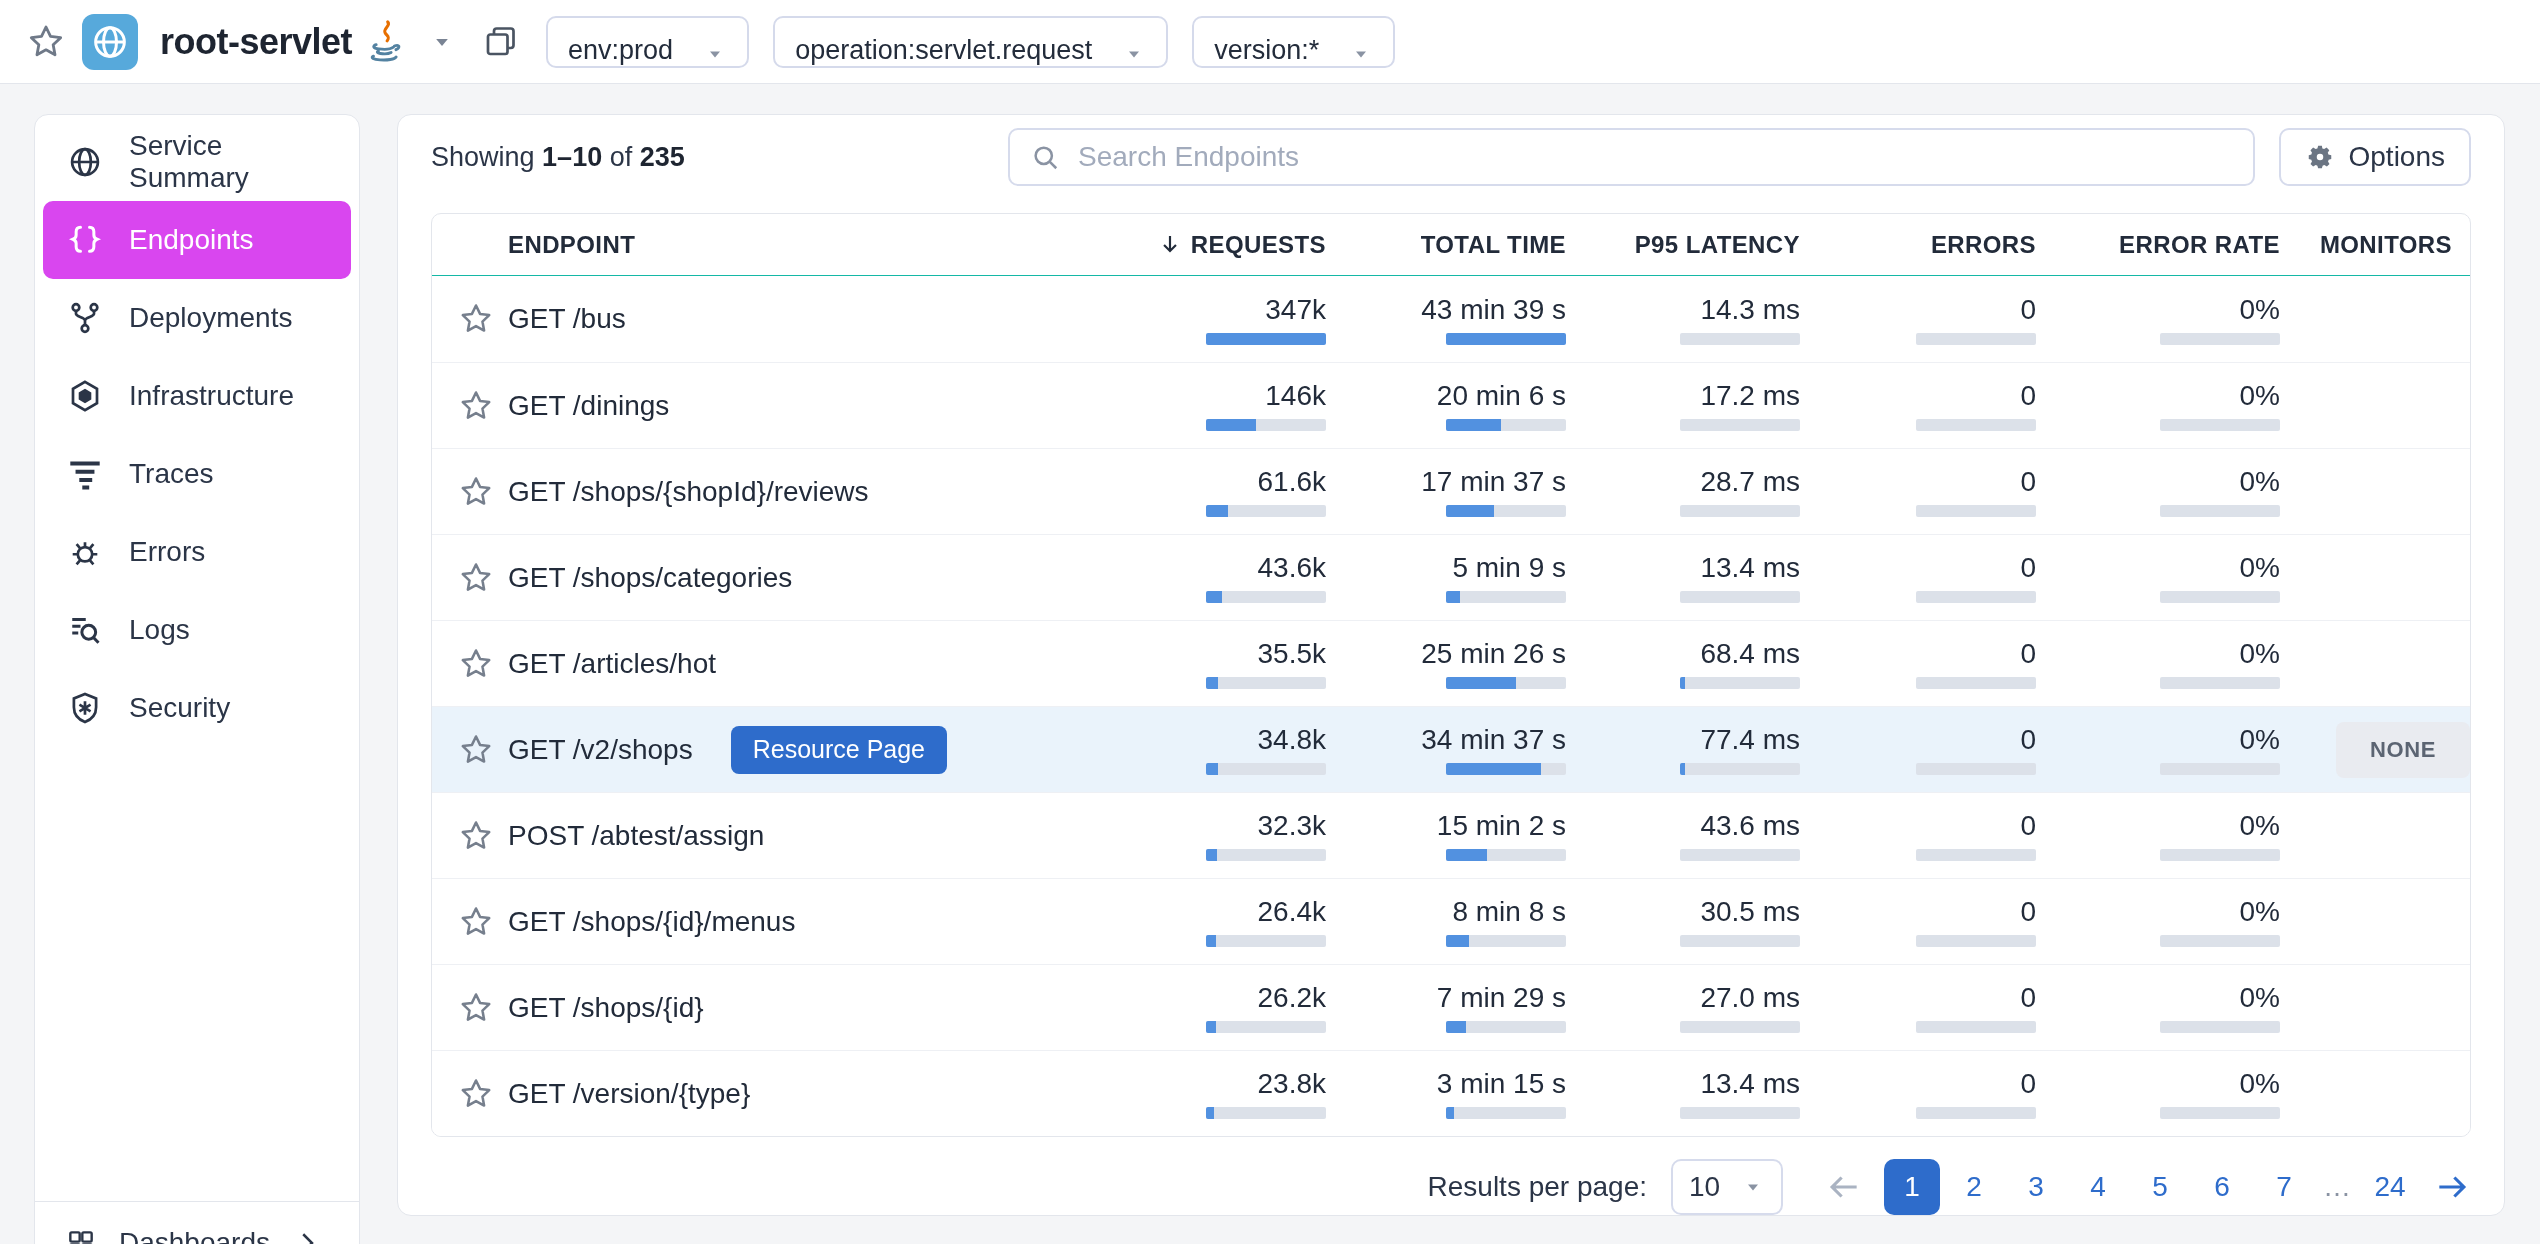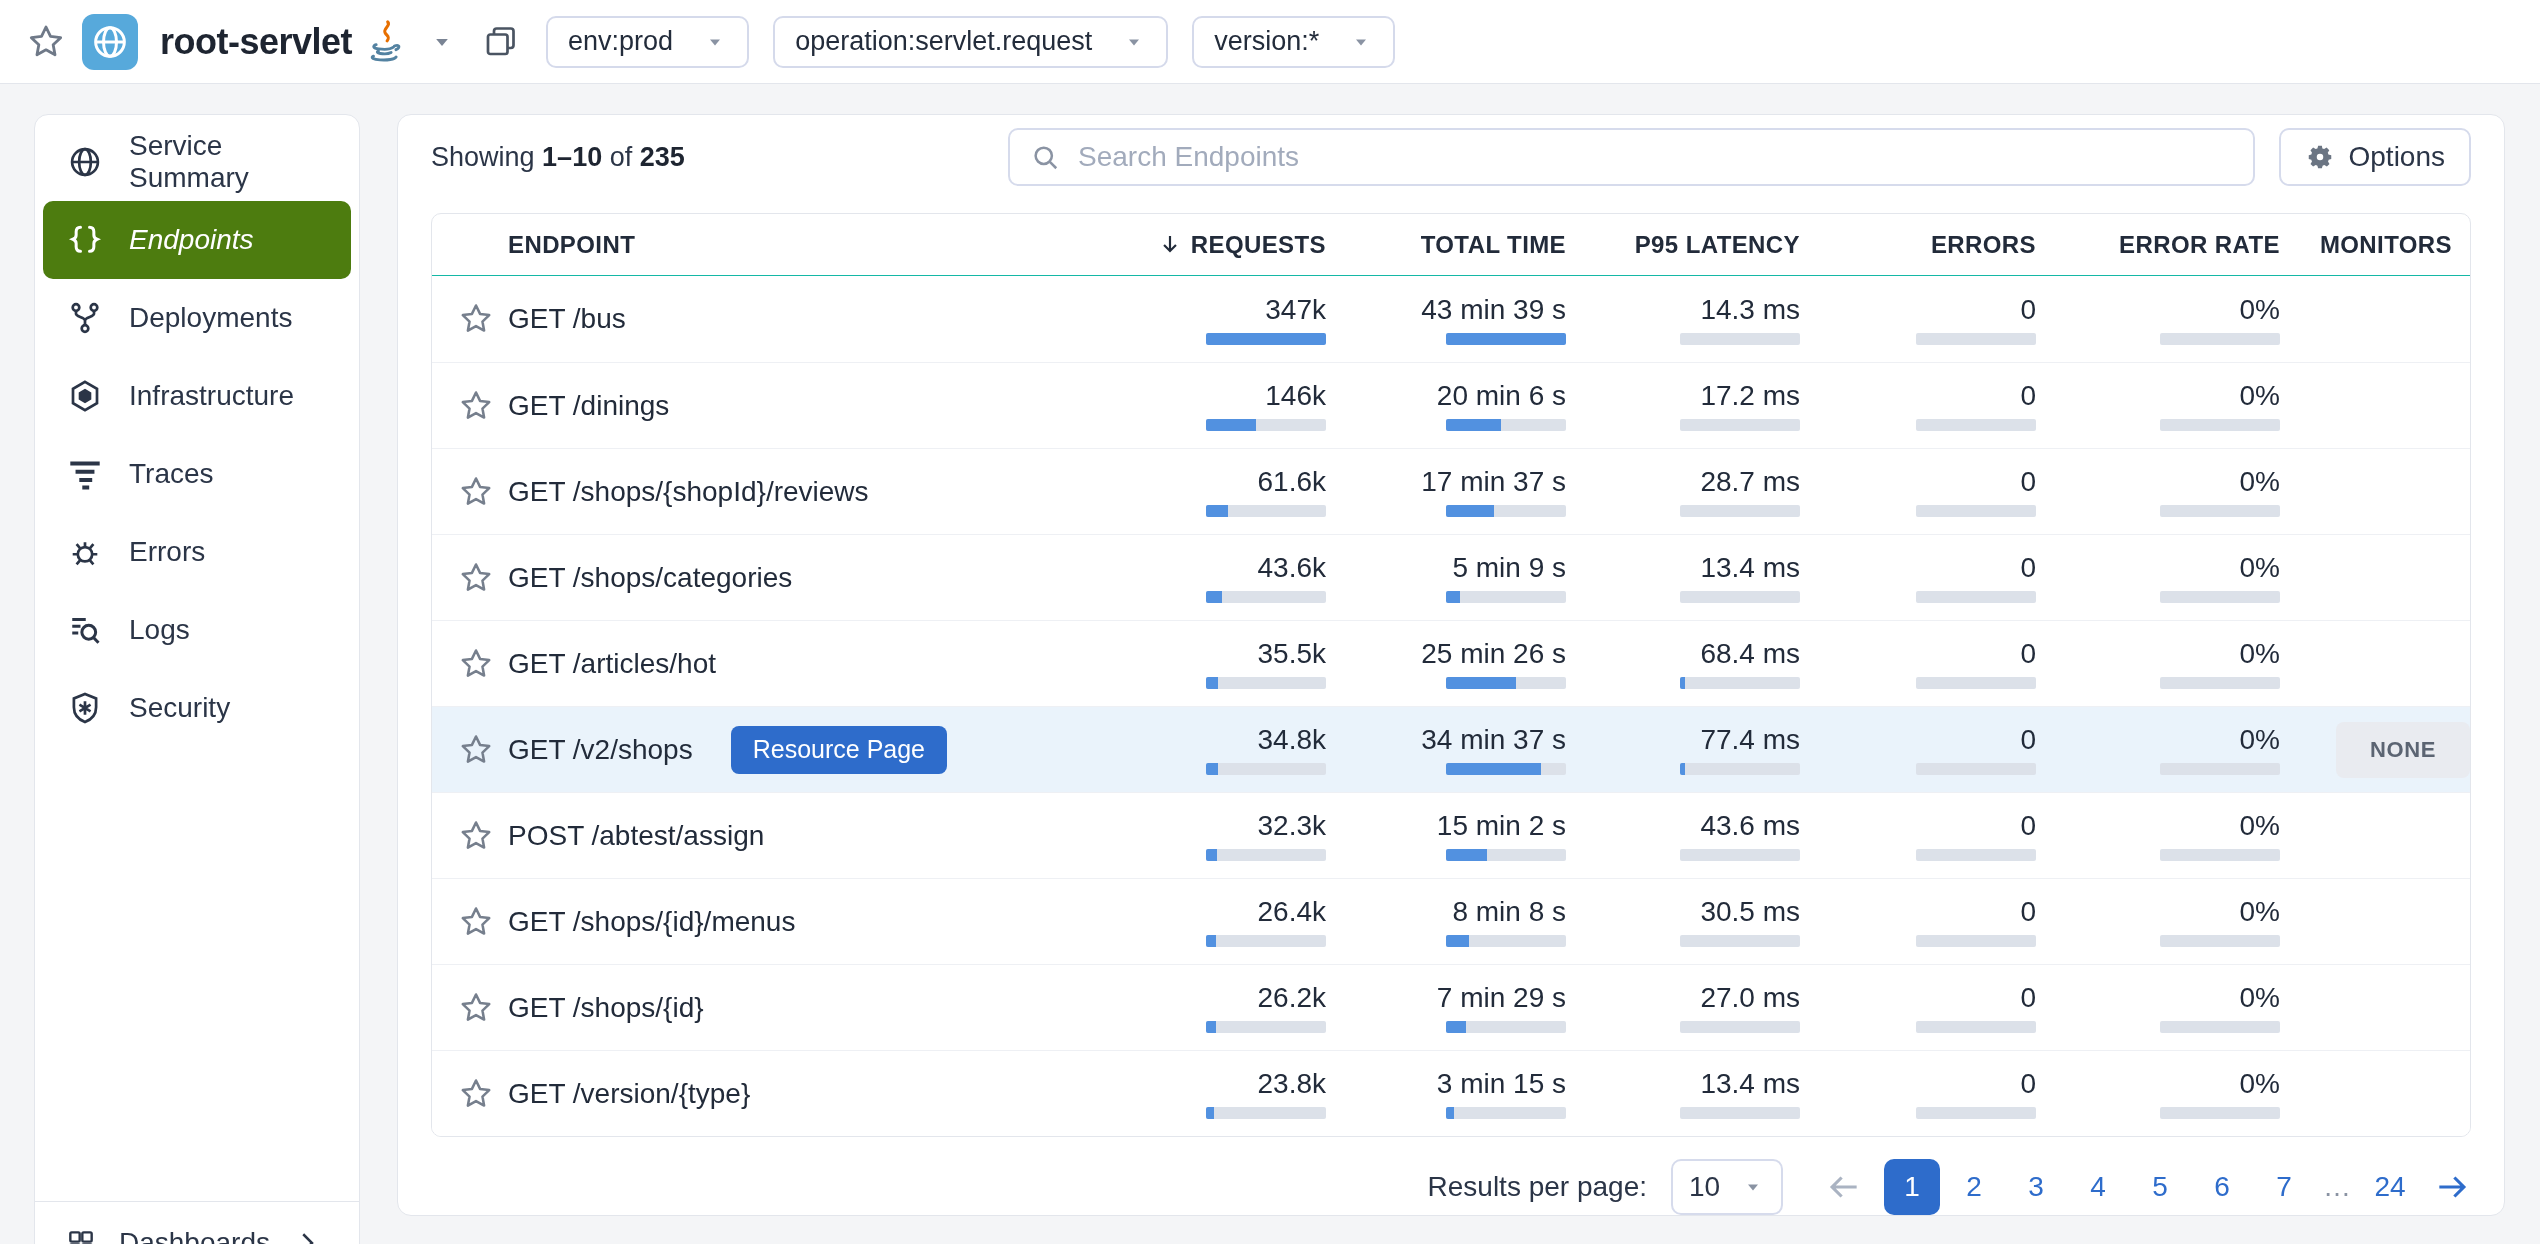--- a/index.html
+++ b/index.html
@@ -27,37 +27,37 @@
   .app-tile svg { width:40px; height:40px; color:#fff; }
   .page-title { font-size:36px; font-weight:700; color:#1e2531; margin:0 10px 0 22px; letter-spacing:-0.5px; }
   .java-icon svg { width:46px; height:46px; }
   .caret-btn { margin-left:20px; }
   .caret-btn svg { width:28px; height:28px; color:#7a8494; }
   .copy-btn { margin-left:26px; }
   .copy-btn svg { width:36px; height:36px; color:#4a5462; }
   .filter-pills { display:flex; align-items:center; gap:24px; margin-left:28px; }
   .filter-pill {
     height:52px; border:2px solid #d5daeb; border-radius:10px; background:#fff;
-    display:flex; align-items:center; gap:30px; padding:0 20px;
+    display:flex; align-items:flex-end; gap:30px; padding:0 20px;
     font-size:27px; color:#232c3b;
   }
   .filter-pill svg { width:24px; height:24px; color:#8a93a3; }
 
   
   .sidebar {
     position:absolute; left:34px; top:114px; width:326px; height:1400px;
     background:#fff; border:1px solid #e3e6ec; border-radius:14px;
     padding:8px; overflow:hidden;
   }
   .side-item {
     height:78px; display:flex; align-items:center; gap:26px; padding:0 24px;
     border-radius:10px; font-size:28px; color:#2b3547; width:100%; text-align:left;
   }
   .side-item .s-icon svg { width:36px; height:36px; color:#2b3547; }
-  .side-item.active { background:#4d7c0f; color:#fff;font-style:italic; }
+  .side-item.active { background:#d946ef; color:#fff; }
   .side-item.active .s-icon svg { color:#fff; }
   .sidebar-divider { position:absolute; left:0; right:0; top:1086px; border-top:1px solid #e3e6ec; }
   .sidebar-footer {
     position:absolute; top:1112px; left:30px; right:16px;
     display:flex; align-items:center; gap:22px; font-size:28px; color:#2b3547; cursor:pointer;
   }
   .sidebar-footer .s-icon svg { width:32px; height:32px; color:#2b3547; }
   .sidebar-footer .chev svg { width:30px; height:30px; color:#2b3547; }
 
   

